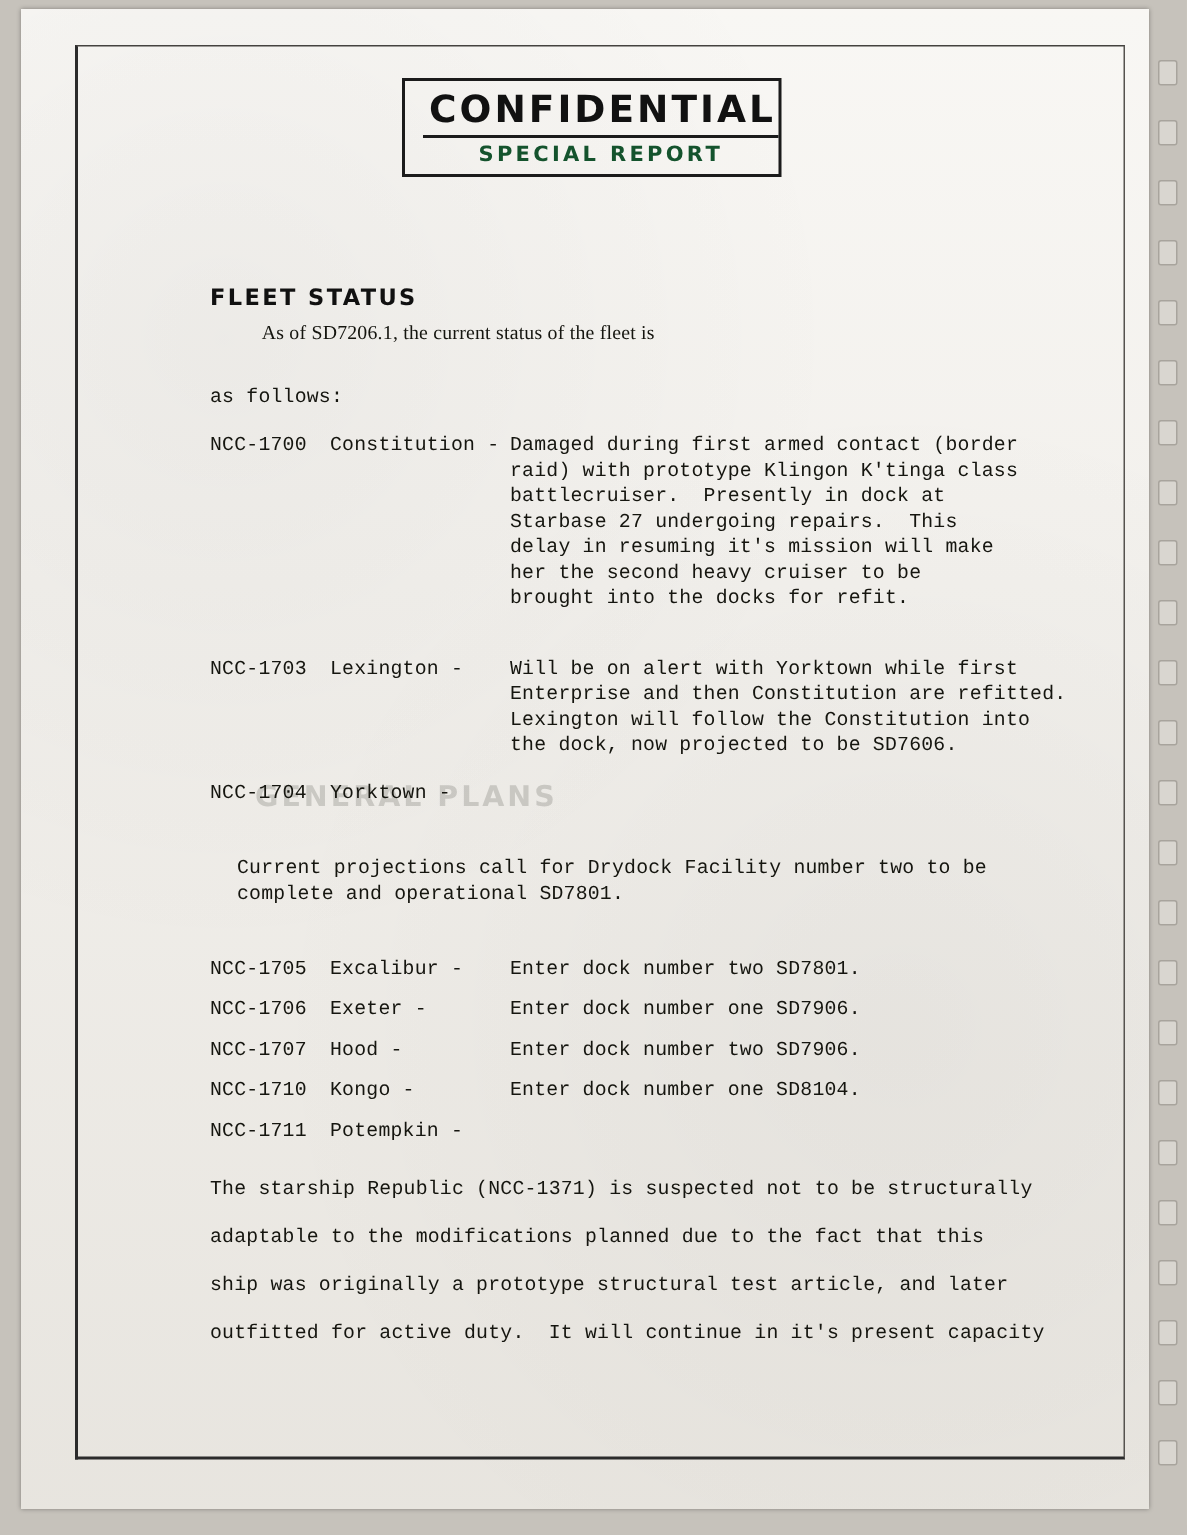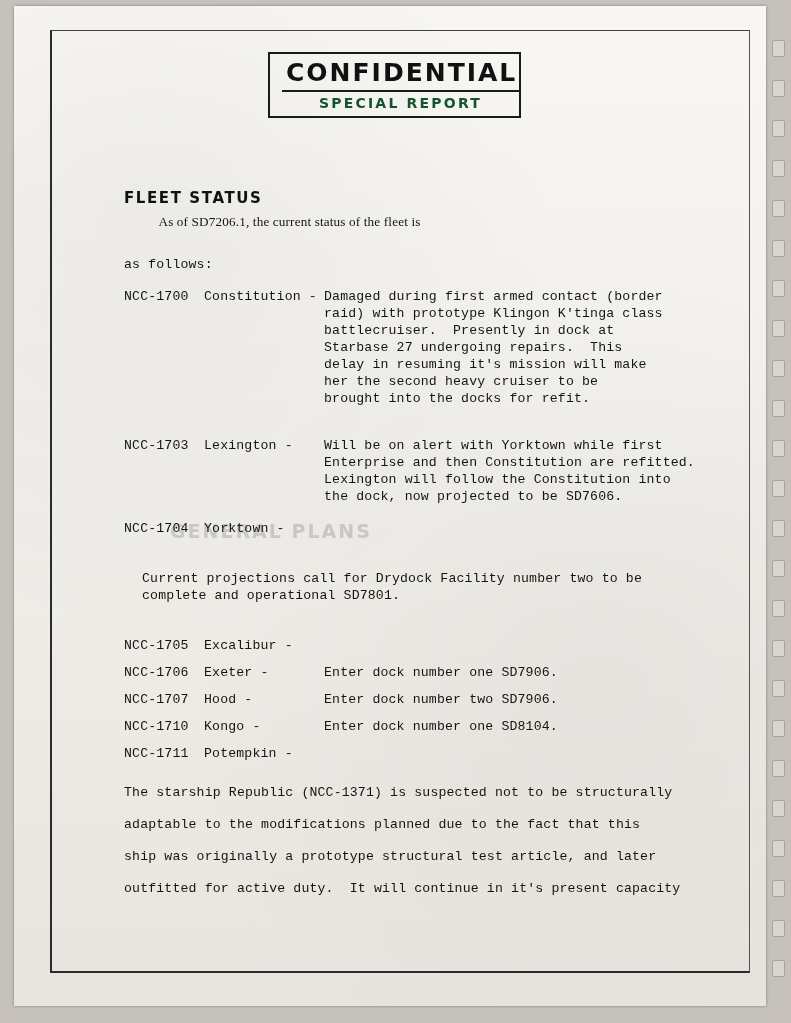--- a/index.html
+++ b/index.html
@@ -101,21 +101,21 @@
     font-weight: bold;
     font-size: 14px;
     letter-spacing: 2.2px;
     color: #14532d;
     line-height: 1.0;
   }
 
   
   .sheet {
     position: absolute;
-    left: 124px;
+    left: 140px;
     top: 190px;
     width: 600px;
     color: #15150f;
     font-family: "Liberation Mono", monospace;
     font-size: 13.2px;
     line-height: 17px;
     letter-spacing: 0.15px;
   }
   .section-head {
     font-family: "DejaVu Sans", sans-serif;
@@ -282,20 +282,21 @@
     <div class="spacer-md"></div>
 
     <div class="block">Current projections call for Drydock Facility number two to be
 complete and operational SD7801.</div>
 
     <div class="spacer-md"></div>
 
     <div class="entry">
       <div class="reg">NCC-1705</div>
       <div class="name">Excalibur -</div>
+      <div class="desc">Enter dock number two SD7801.</div>
     </div>
 
     <div class="spacer-sm"></div>
 
     <div class="entry">
       <div class="reg">NCC-1706</div>
       <div class="name">Exeter -</div>
       <div class="desc">Enter dock number one SD7906.</div>
     </div>
 

